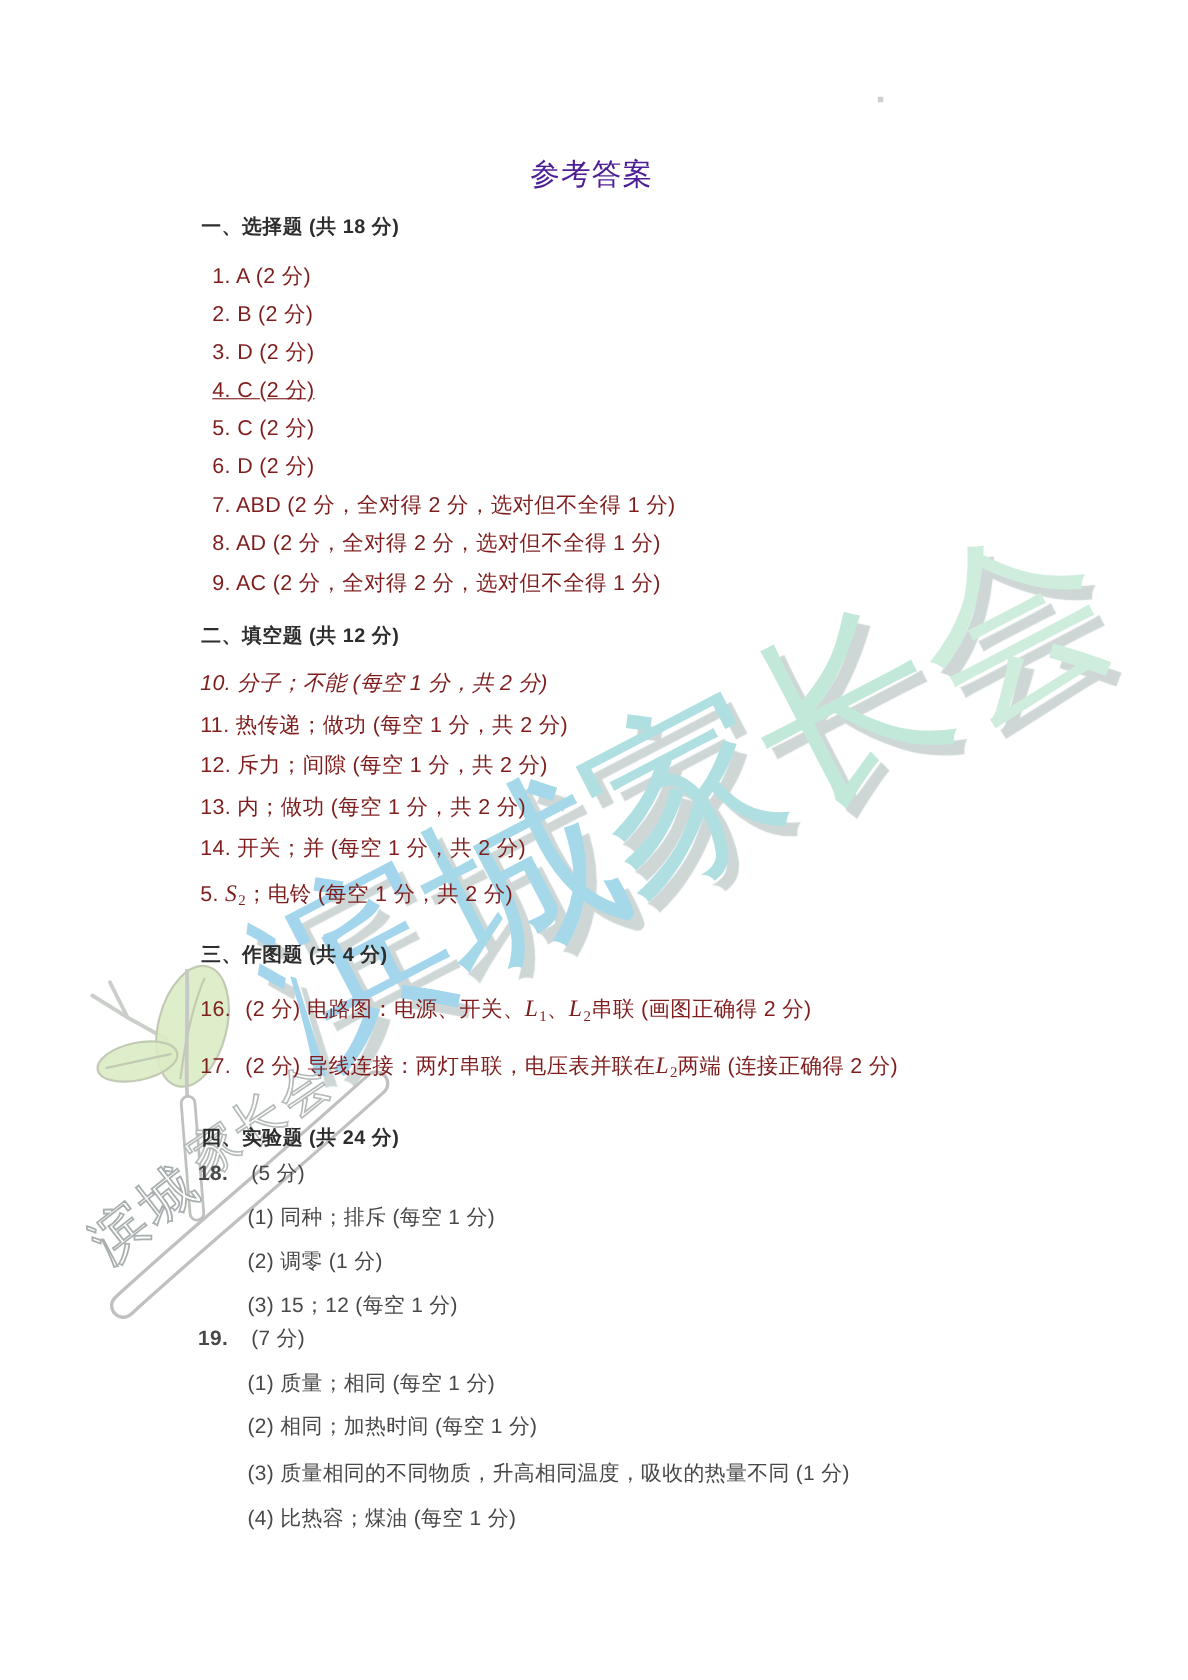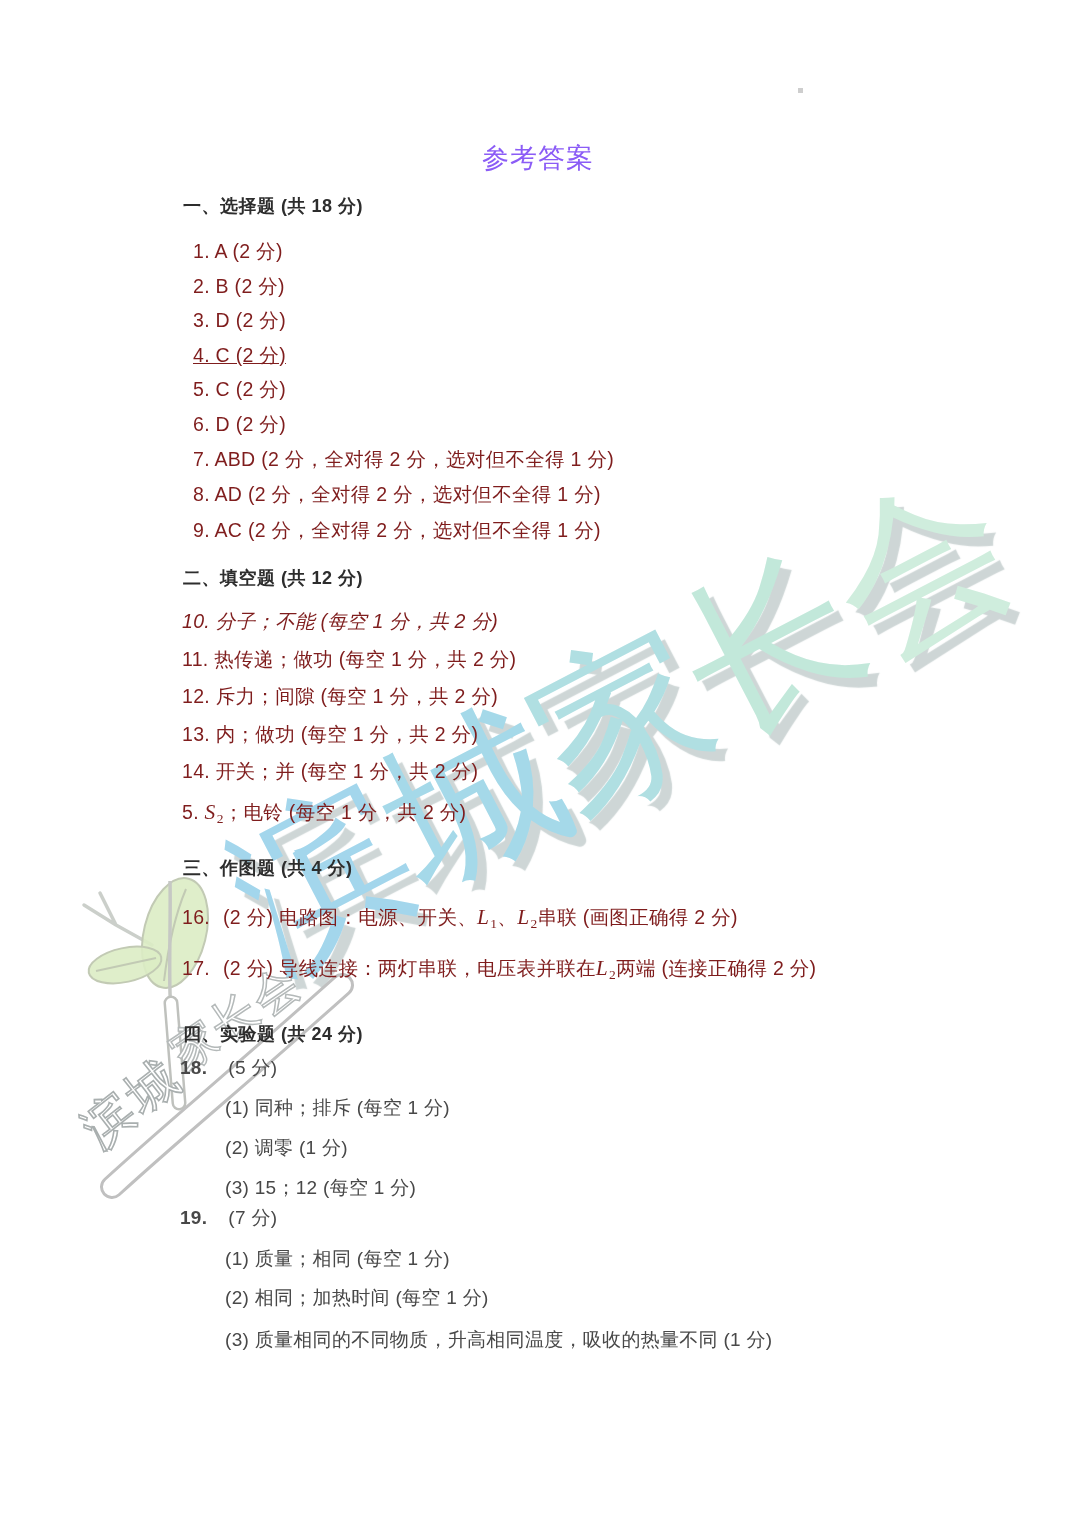--- a/index.html
+++ b/index.html
@@ -34,21 +34,21 @@
   .dot{
     position:absolute;left:798px;top:88px;width:5px;height:5px;
     background:#c6c6c6;opacity:.85;z-index:2;
   }
   
   .logo{position:absolute;left:70px;top:853px;z-index:1;pointer-events:none;}
   
   .t{position:absolute;white-space:nowrap;z-index:3;}
   .title{
     font-family:"Liberation Serif","DejaVu Serif",serif;
-    font-size:27px;line-height:32px;color:#8b5cf6;letter-spacing:1px;
+    font-size:27px;line-height:32px;color:#4c1d95;letter-spacing:1px;
   }
   .h{
     font-size:18px;line-height:30px;font-weight:700;color:#2d2d2d;
     letter-spacing:0.5px;
   }
   .li{
     font-size:19.5px;line-height:30px;color:#7f1d1d;letter-spacing:0.3px;
   }
   .sub-li{
     font-size:19px;line-height:30px;color:#484848;letter-spacing:0.3px;
@@ -134,14 +134,15 @@
   </div>
   <div class="t sub-li" style="left:225px;top:1093px;">(1) 同种；排斥 (每空 1 分)</div>
   <div class="t sub-li" style="left:225px;top:1133px;">(2) 调零 (1 分)</div>
   <div class="t sub-li" style="left:225px;top:1173px;">(3) 15；12 (每空 1 分)</div>
   <div class="t sub-li" style="left:180px;top:1203px;">
     <span class="num18">19.</span><span>(7 分)</span>
   </div>
   <div class="t sub-li" style="left:225px;top:1244px;">(1) 质量；相同 (每空 1 分)</div>
   <div class="t sub-li" style="left:225px;top:1283px;">(2) 相同；加热时间 (每空 1 分)</div>
   <div class="t sub-li" style="left:225px;top:1325px;">(3) 质量相同的不同物质，升高相同温度，吸收的热量不同 (1 分)</div>
+  <div class="t sub-li" style="left:225px;top:1366px;">(4) 比热容；煤油 (每空 1 分)</div>
 
 </div>
 
 </body></html>

